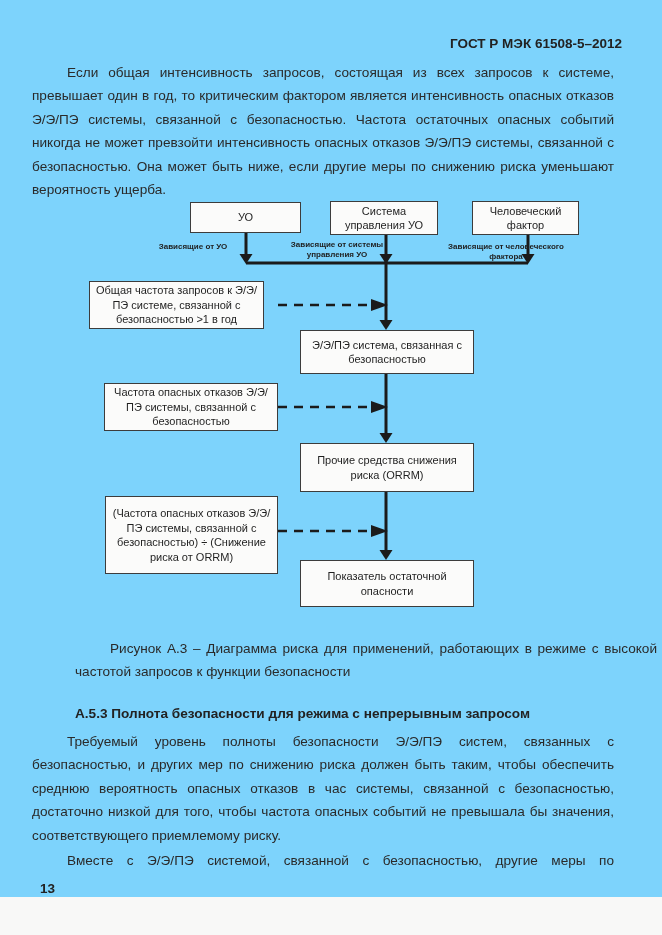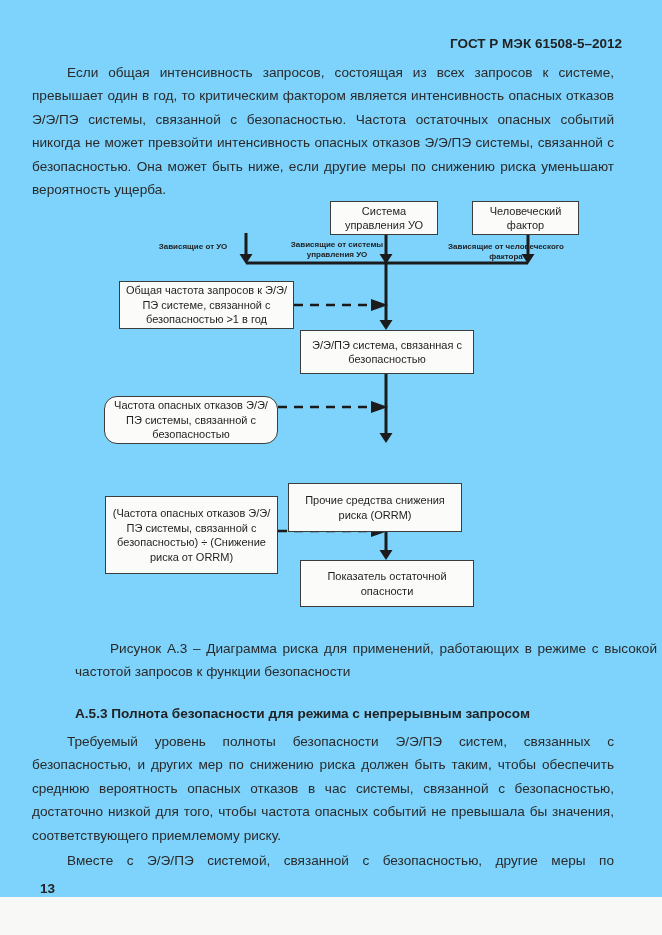--- a/index.html
+++ b/index.html
@@ -39,25 +39,25 @@
   .dbox{
     position:absolute;box-sizing:border-box;
     background:#fbfbfa;border:1.4px solid #3c3c3c;
     display:flex;align-items:center;justify-content:center;
     text-align:center;font-size:11px;line-height:14.5px;
     padding:2px 5px;color:#1f1f1f;
   }
   .box-uo     {left:190px;top:202px;width:111px;height:31px;}
   .box-control{left:330px;top:201px;width:108px;height:34px;}
   .box-human  {left:472px;top:201px;width:107px;height:34px;}
-  .box-l1{left:119px;top:281px;width:175px;height:48px;}
-  .box-l2{left:104px;top:396px;width:174px;height:48px;border-radius:13px;}
+  .box-l1{left:89px;top:281px;width:175px;height:48px;}
+  .box-l2{left:104px;top:383px;width:174px;height:48px;}
   .box-l3{left:105px;top:496px;width:173px;height:78px;}
   .box-c1{left:300px;top:330px;width:174px;height:44px;}
-  .box-c2{left:288px;top:443px;width:174px;height:49px;margin-top:40px;}
+  .box-c2{left:300px;top:443px;width:174px;height:49px;}
   .box-c3{left:300px;top:560px;width:174px;height:47px;}
   .alabel{
     position:absolute;font-size:8px;font-weight:600;line-height:9.5px;
     text-align:center;color:#1f1f1f;
   }
   .lbl-uo     {left:148px;top:242px;width:90px;}
   .lbl-control{left:287px;top:240px;width:100px;}
   .lbl-human  {left:446px;top:242px;width:120px;}
 </style>
 </head>
@@ -89,20 +89,23 @@
       <polygon points="379.5,254 392.5,254 386,264"></polygon>
       <polygon points="379.5,320 392.5,320 386,330"></polygon>
       <polygon points="379.5,433 392.5,433 386,443"></polygon>
       <polygon points="379.5,550 392.5,550 386,560"></polygon>
       <polygon points="371,299 371,311 388,305"></polygon>
       <polygon points="371,401 371,413 388,407"></polygon>
       <polygon points="371,525 371,537 388,531"></polygon>
     </g>
   </svg>
 
+  <div class="dbox box-uo">
+    <span>УО</span>
+  </div>
   <div class="dbox box-control">
     <span>Система управления УО</span>
   </div>
   <div class="dbox box-human">
     <span>Человеческий фактор</span>
   </div>
 
   <div class="alabel lbl-uo">Зависящие от УО</div>
   <div class="alabel lbl-control">Зависящие от системы управления УО</div>
   <div class="alabel lbl-human">Зависящие от человеческого фактора</div>

